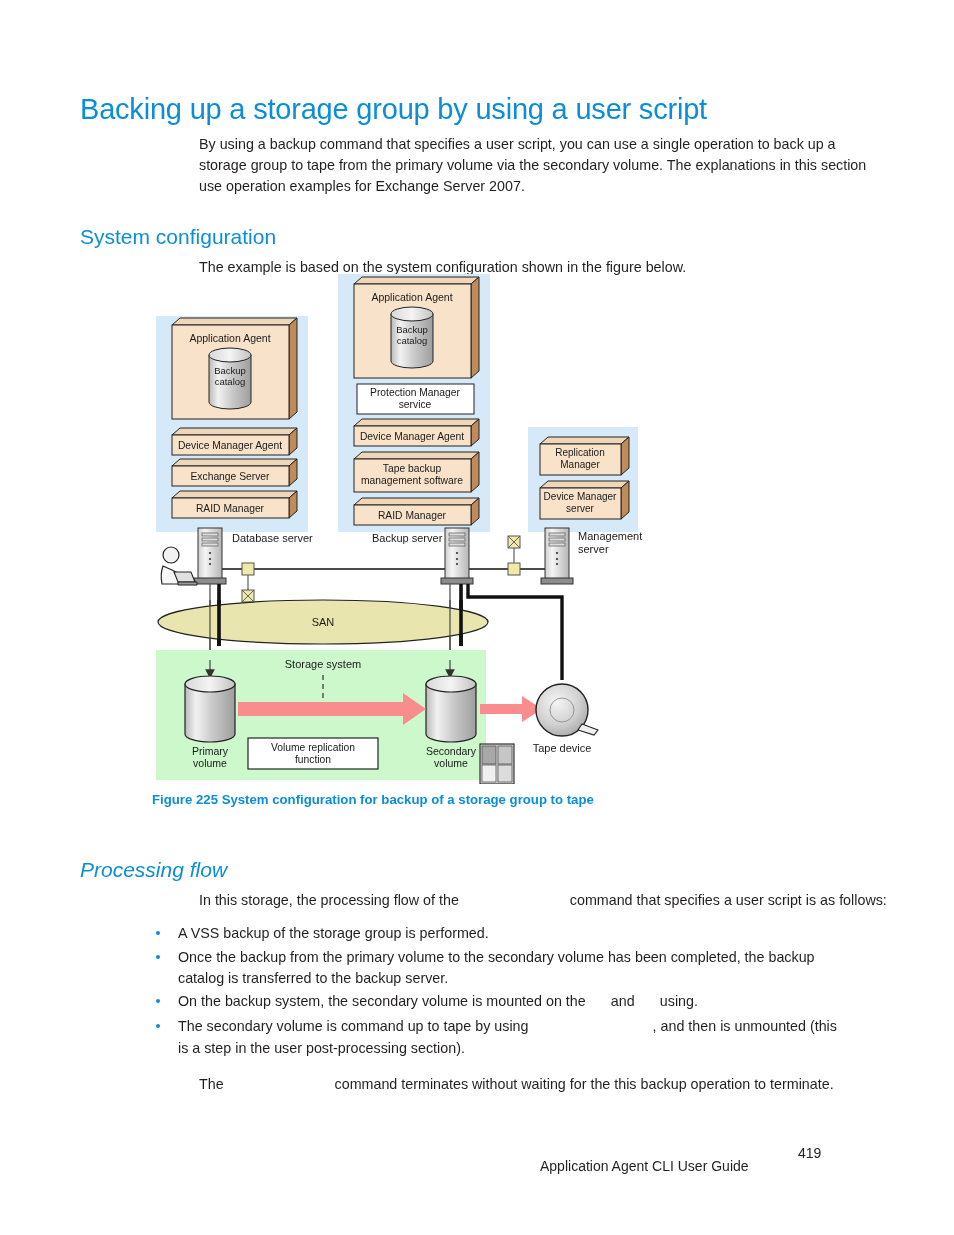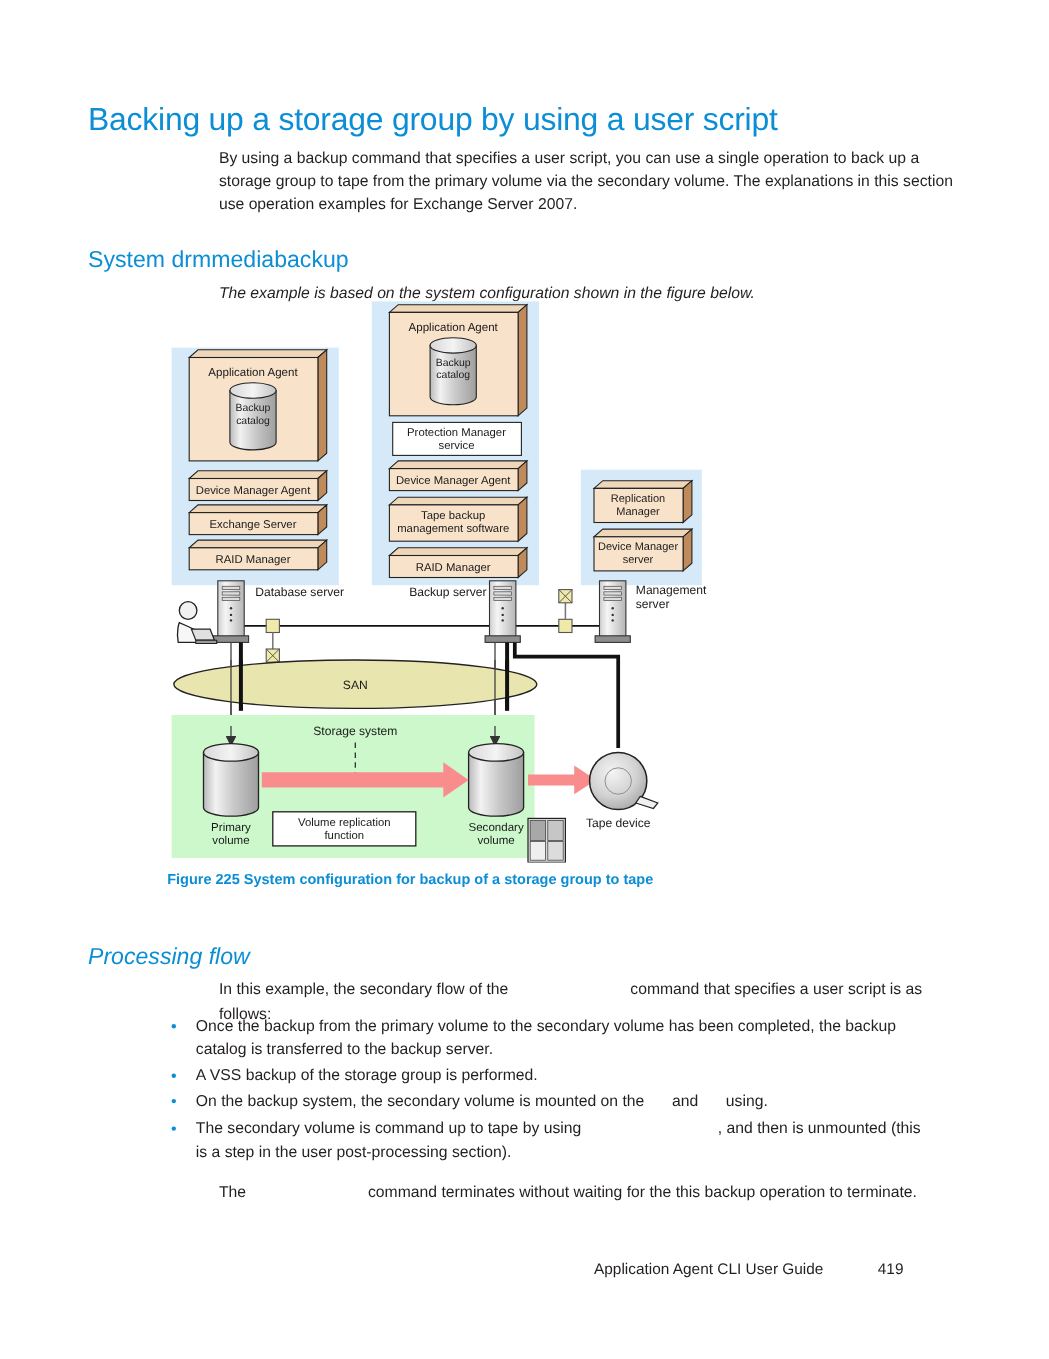--- a/index.html
+++ b/index.html
@@ -47,21 +47,21 @@
   .body-p {
     position: absolute;
     left: 155px;
     width: 690px;
     font-size: 14.3px;
     line-height: 20.8px;
     color: #231f20;
     margin-left: 44px;
   }
   .body-p.intro { top: 120px; width: 676px; }
-  .body-p.sysdesc { top: 243px; font-style: italic; }
+  .body-p.sysdesc { top: 243px; }
   .body-p.flowintro { top: 876px; width: 690px; }
   .body-p.tailp { top: 1060px; width: 700px; }
 
   
   .cmd {
     font-family: "Liberation Mono", monospace;
     color: transparent;
     white-space: pre;
   }
 
@@ -107,20 +107,21 @@
     top: 1145px;
     left: 0;
     width: 954px;
     font-size: 14px;
     color: #231f20;
   }
   .footer .fl {
     position: absolute;
     left: 540px;
     white-space: nowrap;
+    margin-top: 13px;
   }
   .footer .pg {
     position: absolute;
     left: 798px;
     white-space: nowrap;
   }
 
   
   .figure {
     position: absolute;
@@ -137,21 +138,21 @@
 </style>
 </head>
 <body>
 
 <div class="page">
 
   <h1 class="h1">Backing up a storage group by using a user script</h1>
 
   <p class="body-p intro">By using a backup command that specifies a user script, you can use a single operation to back up a storage group to tape from the primary volume via the secondary volume. The explanations in this section use operation examples for Exchange Server 2007.</p>
 
-  <h2 class="h2 sys">System drmmediabackup</h2>
+  <h2 class="h2 sys">System configuration</h2>
 
   <p class="body-p sysdesc">The example is based on the system configuration shown in the figure below.</p>
 
   <div class="figure">
     <svg width="520" height="512" viewBox="0 0 520 512" xmlns="http://www.w3.org/2000/svg">
       <defs>
         <linearGradient id="cylGrad" x1="0" y1="0" x2="1" y2="0">
           <stop offset="0%" stop-color="#b9b9b9"></stop>
           <stop offset="22%" stop-color="#f2f2f2"></stop>
           <stop offset="55%" stop-color="#c9c9c9"></stop>
@@ -390,30 +391,30 @@
         <rect x="332" y="493" width="14" height="17" fill="#efefef" stroke="#444" stroke-width="0.7"></rect>
         <rect x="348" y="493" width="14" height="17" fill="#dcdcdc" stroke="#444" stroke-width="0.7"></rect>
       </g>
     </svg>
   </div>
 
   <div class="fig-caption">Figure 225 System configuration for backup of a storage group to tape</div>
 
   <h2 class="h2 flow">Processing flow</h2>
 
-  <p class="body-p flowintro"><span>In this example, the secondary flow of the </span><span class="cmd">drmexgbackup</span><span> command that specifies a user script is as follows:</span></p>
+  <p class="body-p flowintro"><span>In this storage, the processing flow of the </span><span class="cmd">drmexgbackup</span><span> command that specifies a user script is as follows:</span></p>
 
   <ul class="bullets">
     <li>
       <span class="dot"></span>
-      <span>Once the backup from the primary volume to the secondary volume has been completed, the backup catalog is transferred to the backup server.</span>
+      <span>A VSS backup of the storage group is performed.</span>
     </li>
     <li>
       <span class="dot"></span>
-      <span>A VSS backup of the storage group is performed.</span>
+      <span>Once the backup from the primary volume to the secondary volume has been completed, the backup catalog is transferred to the backup server.</span>
     </li>
     <li>
       <span class="dot"></span>
       <span>On the backup system, the secondary volume is mounted on the </span><span class="cmd">F:</span><span> and </span><span class="cmd">G:</span><span> using.</span>
     </li>
     <li>
       <span class="dot"></span>
       <span>The secondary volume is command up to tape by using </span><span class="cmd">drmmediabackup</span><span>, and then is unmounted (this is a step in the user post-processing section).</span>
     </li>
   </ul>

